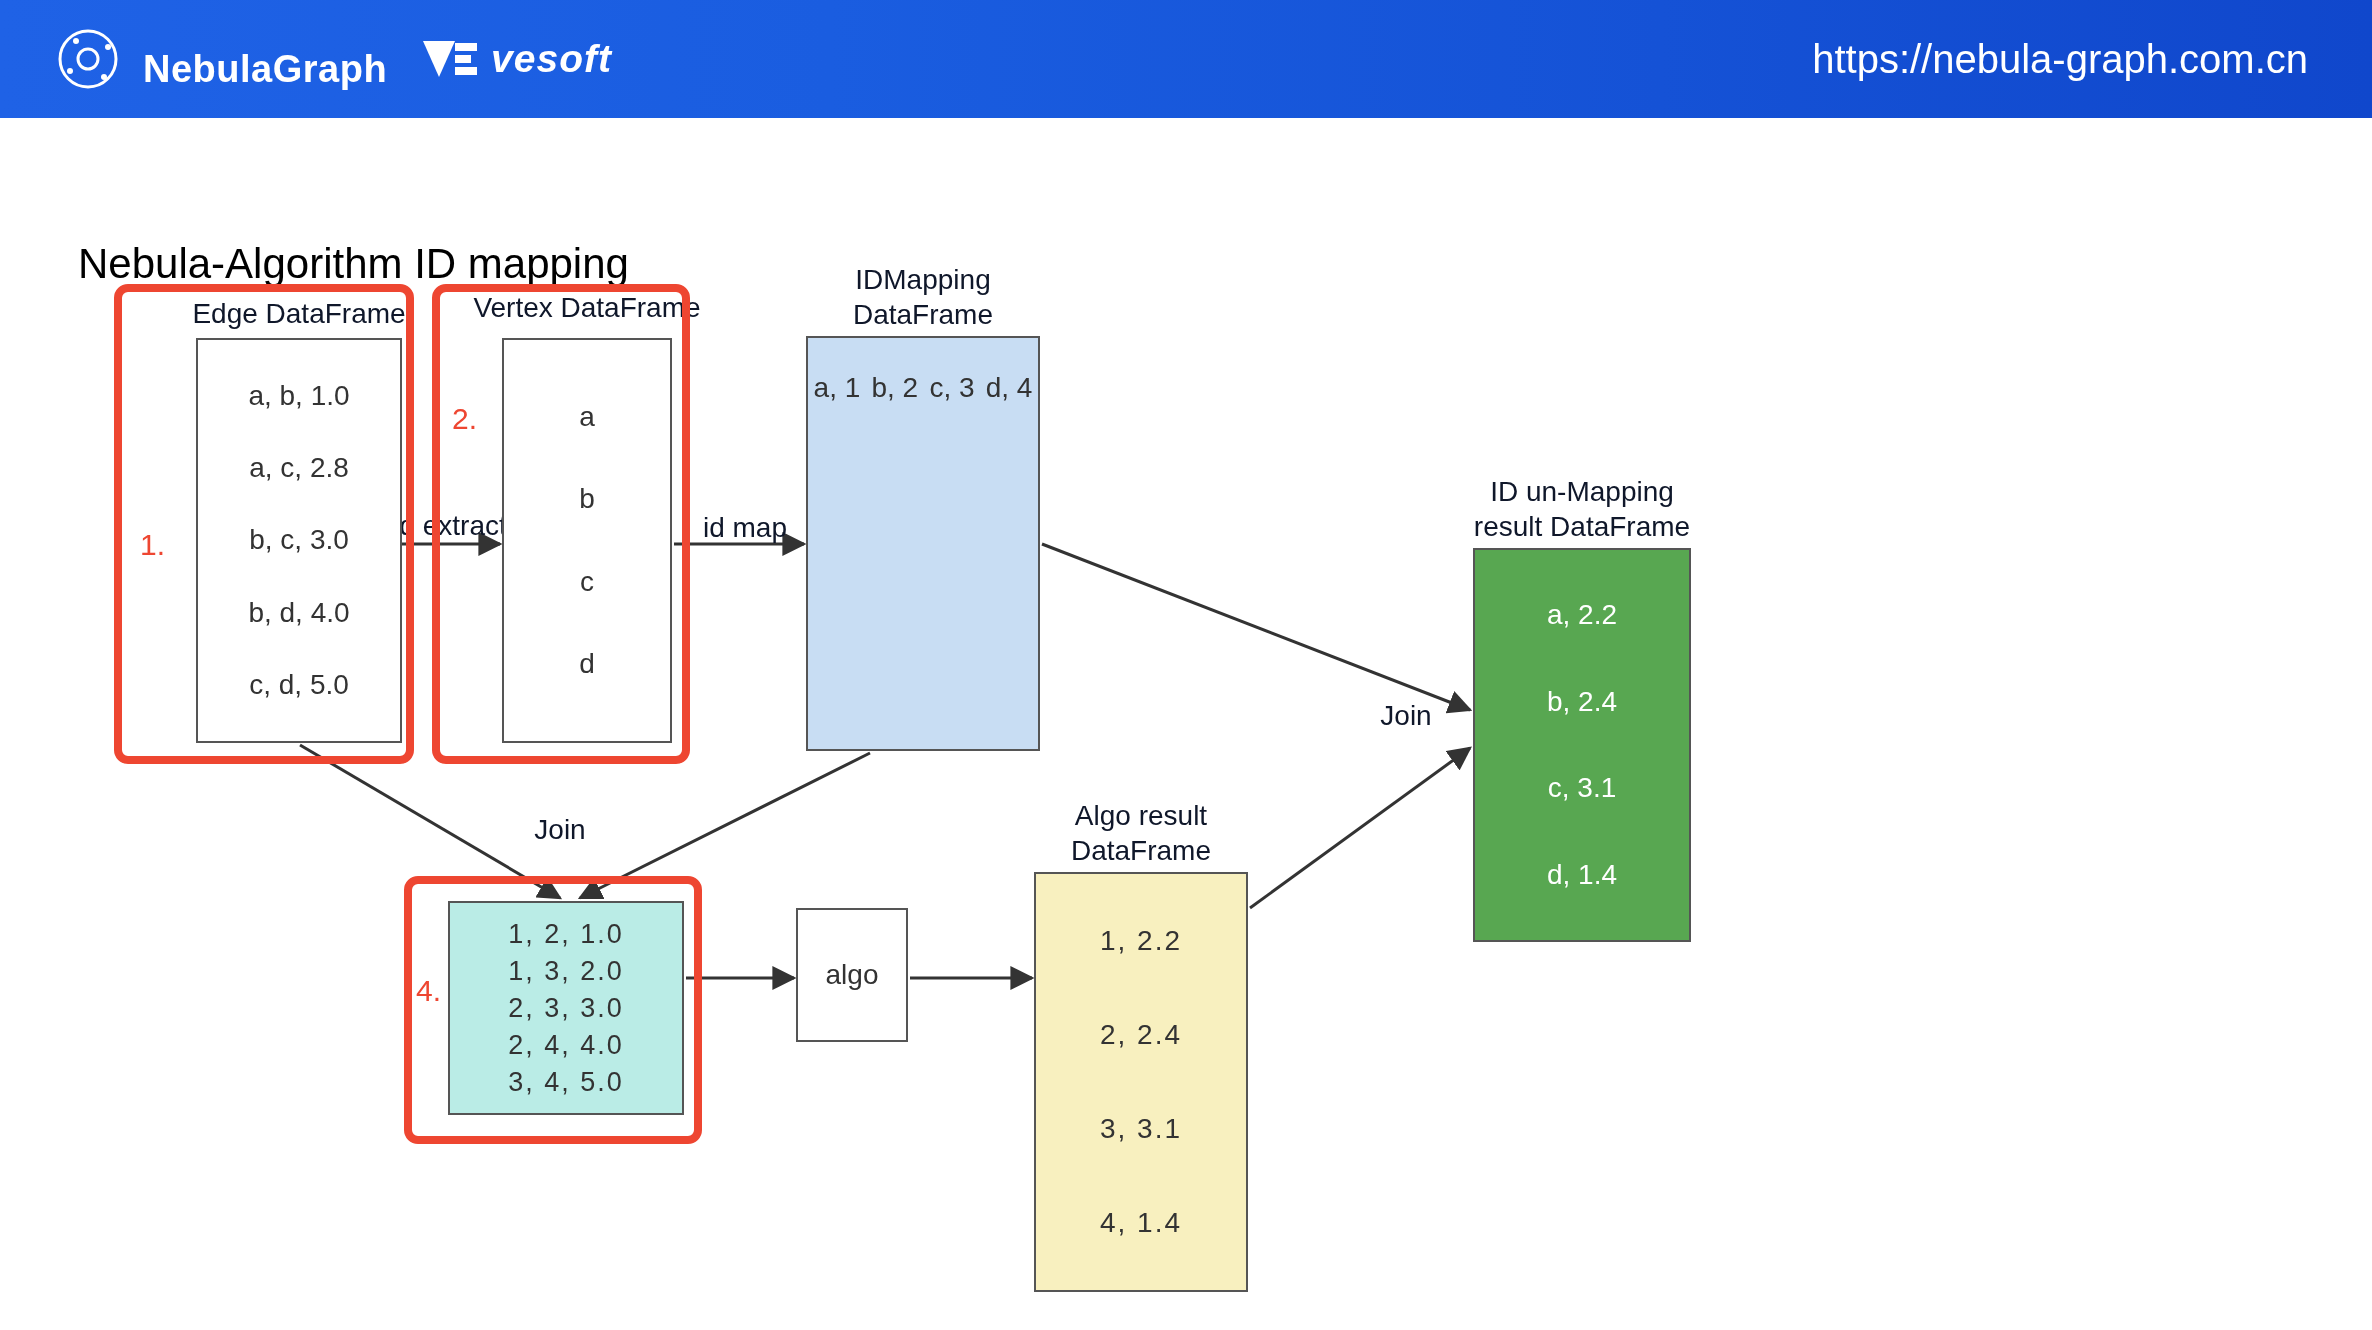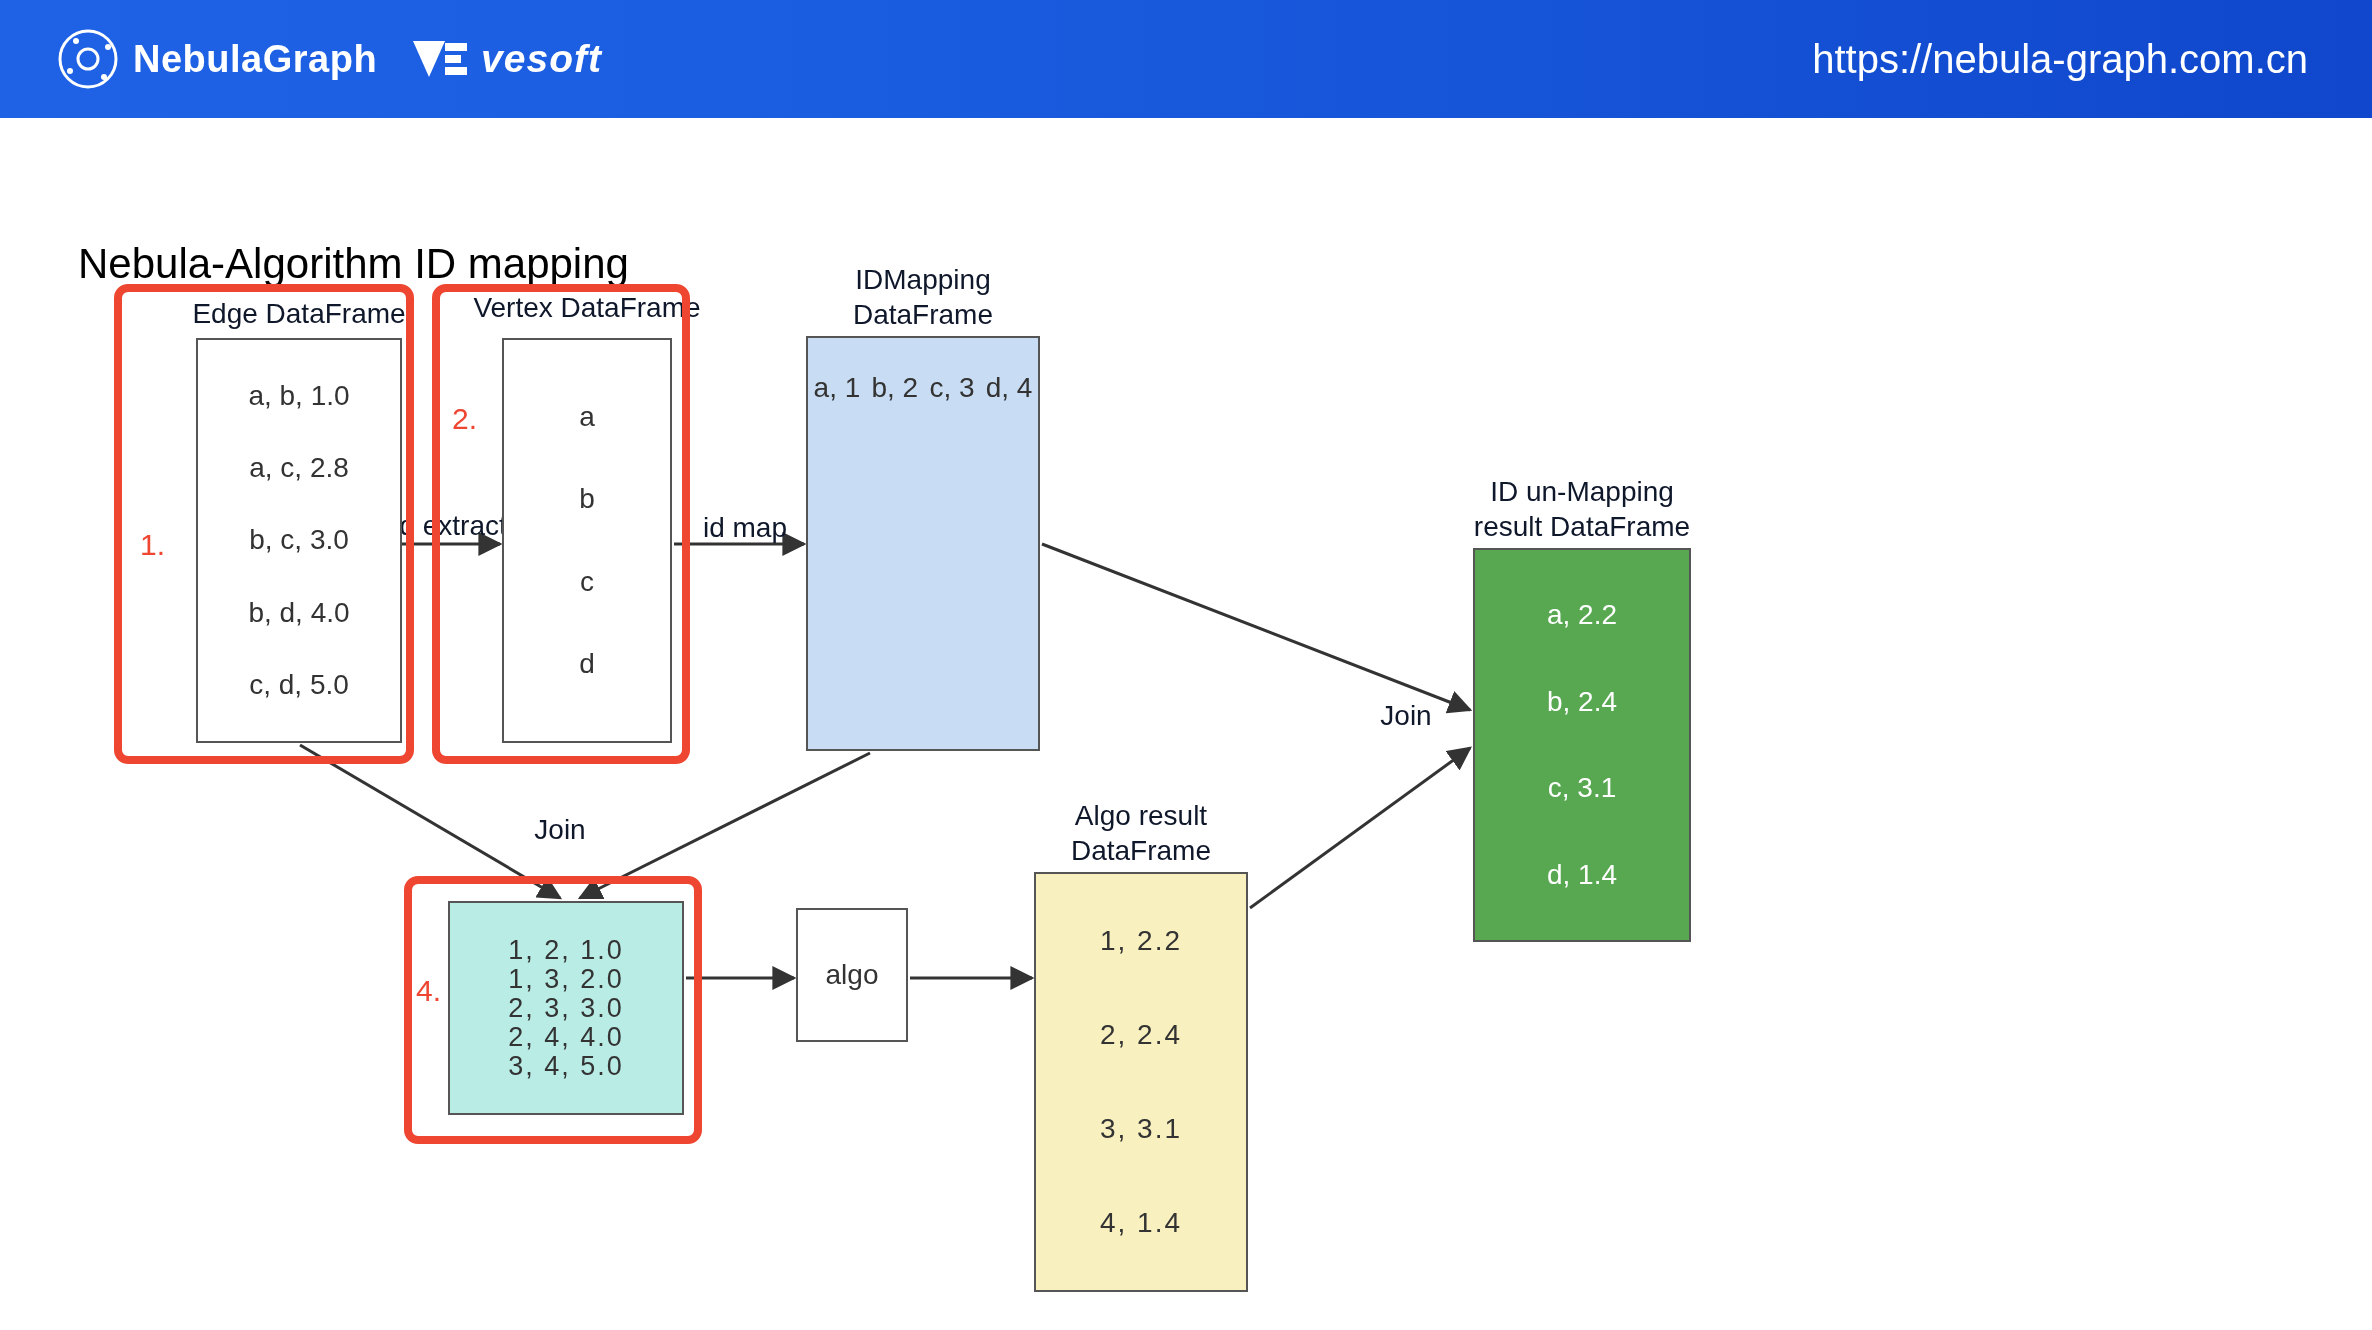--- a/index.html
+++ b/index.html
@@ -21,22 +21,22 @@
     align-items: center;
   }
   .hdr-left {
     display: flex;
     align-items: center;
     gap: 34px;
     margin-left: 56px;
   }
   .brand1 {
     display: flex;
-    align-items: center;
-    gap: 13px;
+    align-items: flex-end;
+    gap: 23px;
   }
   .ng-icon {
     width: 64px;
     height: 64px;
   }
   .ng-text {
     font-size: 38px;
     font-weight: 700;
     letter-spacing: 0.5px;
   }
@@ -125,21 +125,21 @@
     justify-content: space-around;
     padding: 36px 0;
   }
   .mapped-box {
     left: 448px; top: 783px;
     width: 236px; height: 214px;
     background: #baece6;
     display: flex;
     flex-direction: column;
     justify-content: center;
-    gap: 2px;
+    gap: 10px;
     padding: 4px 10px;
   }
   .mapped-box .row { font-size: 27px; letter-spacing: 2px; }
   .algo-box {
     left: 796px; top: 790px;
     width: 112px; height: 134px;
     background: #ffffff;
     display: flex;
     align-items: center;
     justify-content: center;

